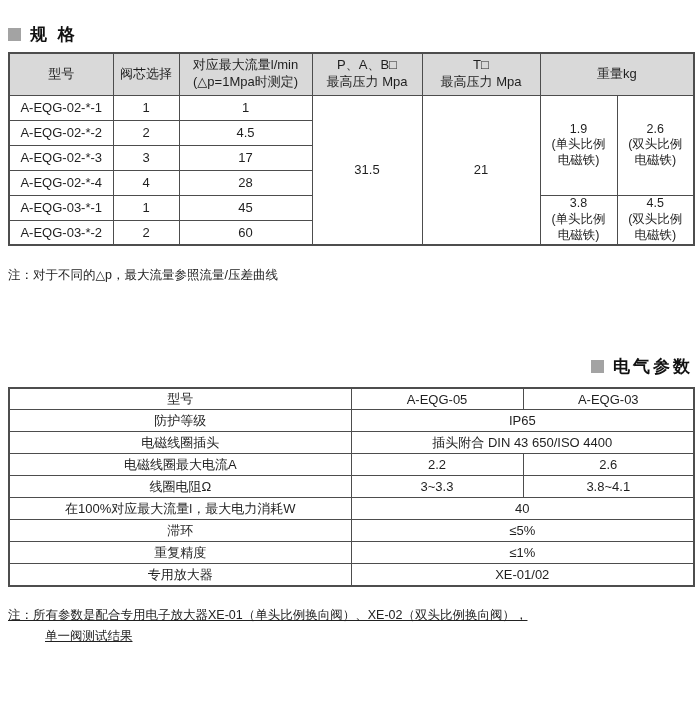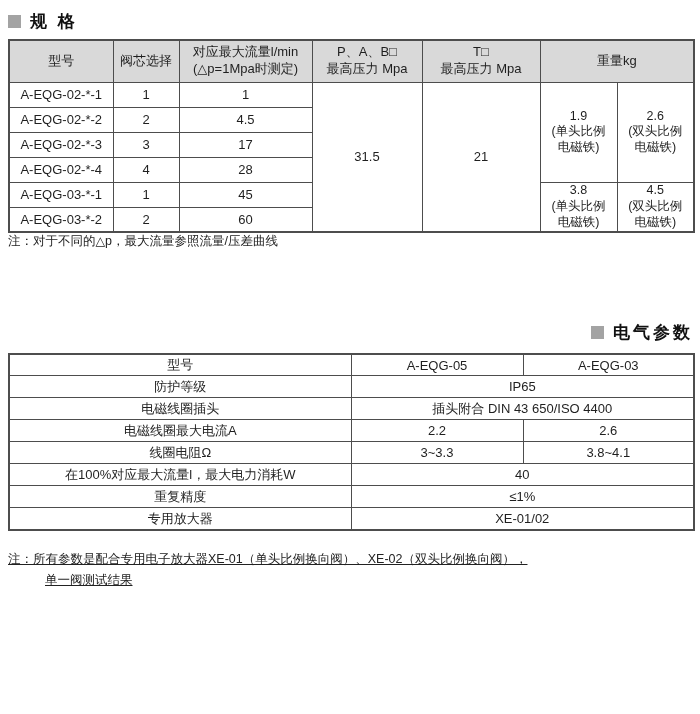--- a/index.html
+++ b/index.html
@@ -9,21 +9,21 @@
     width: 700px;
   }
   body {
     font-family: "Liberation Sans", "DejaVu Sans", sans-serif;
     color: #1f1f1f;
     -webkit-font-smoothing: antialiased;
   }
   .page {
     width: 700px;
     height: 714px;
-    padding: 12px 7px 0 8px;
+    padding: 25px 7px 0 8px;
     box-sizing: border-box;
     overflow: hidden;
   }
   .section-heading {
     display: flex;
     align-items: center;
     font-size: 17px;
     font-weight: bold;
     letter-spacing: 3px;
     color: #111;
@@ -60,20 +60,21 @@
   .spec-table { margin-top: 9px; }
   .spec-table th {
     background: #d9d9d9;
     height: 42px;
     line-height: 1.3;
   }
   .spec-table td { height: 25px; }
   .multiline { white-space: pre-line; line-height: 1.3; }
   .weight-cell { white-space: pre-line; line-height: 1.25; font-size: 12.5px; }
   .note {
+    margin-top: 21px;
     font-size: 12.5px;
     color: #222;
     line-height: 1.35;
   }
   .elec-heading { margin-top: 74px; justify-content: flex-end; }
   .elec-table { margin-top: 11px; }
   .elec-table td { height: 22px; }
   .note-bottom { margin-top: 18px; line-height: 21px; text-decoration: underline; }
   .note-line2 { margin-left: 37px; }
 </style>
@@ -191,20 +192,24 @@
     <tr>
       <td>线圈电阻Ω</td>
       <td>3~3.3</td>
       <td>3.8~4.1</td>
     </tr>
     <tr>
       <td>在100%对应最大流量l，最大电力消耗W</td>
       <td colspan="2">40</td>
     </tr>
     <tr>
+      <td>滞环</td>
+      <td colspan="2">≤5%</td>
+    </tr>
+    <tr>
       <td>重复精度</td>
       <td colspan="2">≤1%</td>
     </tr>
     <tr>
       <td>专用放大器</td>
       <td colspan="2">XE-01/02</td>
     </tr>
   </tbody>
     </table>
 

